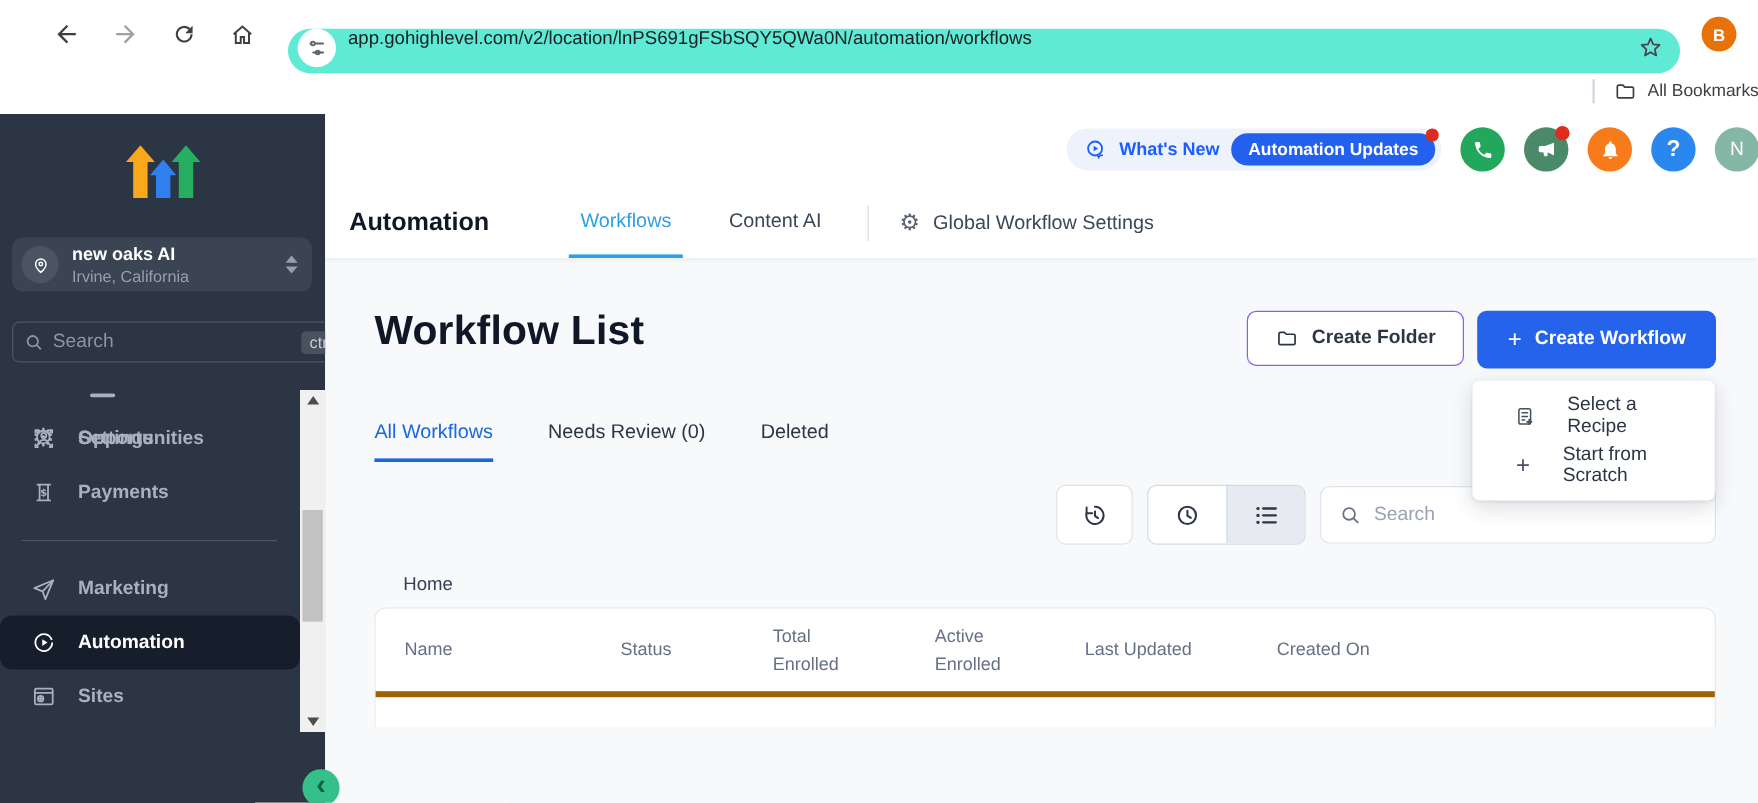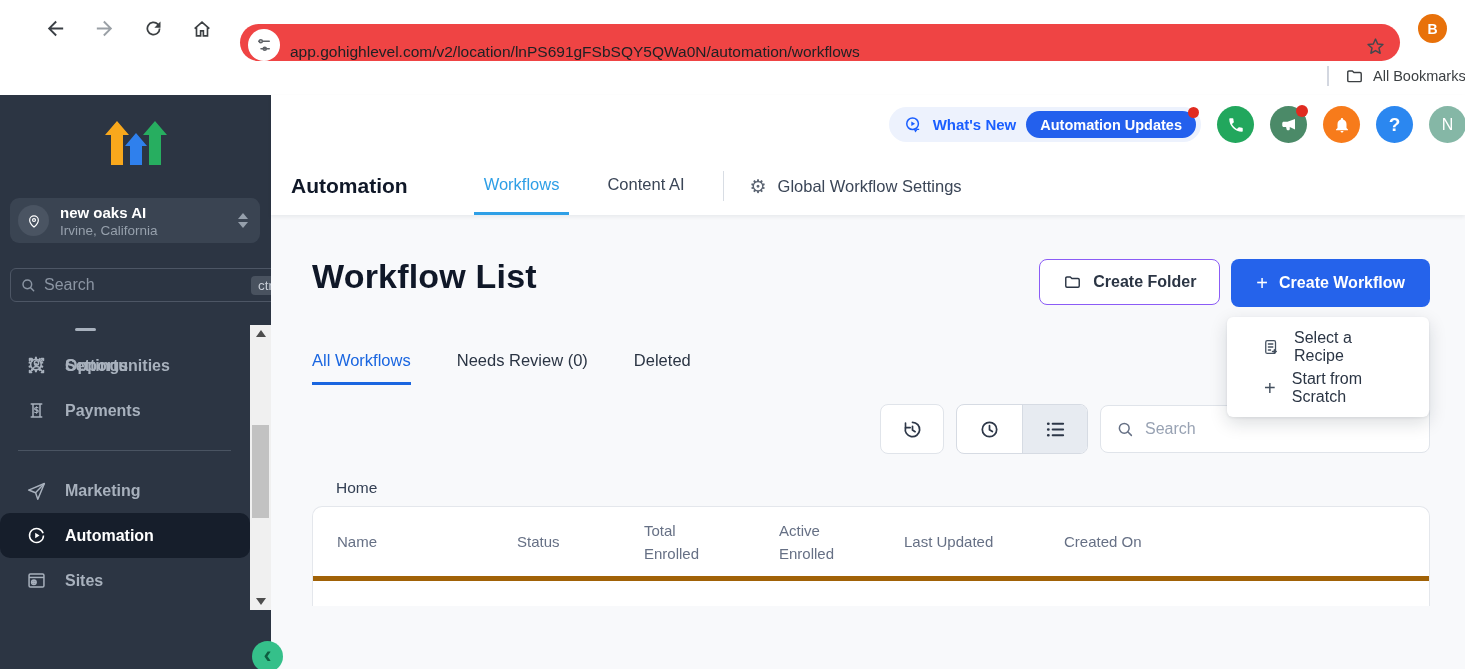--- a/index.html
+++ b/index.html
@@ -4,21 +4,21 @@
 <style>
   * { box-sizing: border-box; margin: 0; padding: 0; }
   html,body { width:1465px; height:669px; overflow:hidden; }
   body { font-family:"Liberation Sans", sans-serif; background:#fff; color:#1f2a37; }
   svg { display:block; }
 
   
   .chrome { height:95px; background:#fff; }
   .chrome-row1 { height:57px; display:flex; align-items:center; padding:0 18px 0 38px; }
   .nav-btn { width:34px; height:34px; display:flex; align-items:center; justify-content:center; margin-right:15px; border-radius:50%; cursor:pointer; }
-  .url-pill { flex:1; height:37px; background:#ef4444; border-radius:19px; display:flex; align-items:flex-end; padding:0 10px 0 8px; margin-left:6px;margin-top:28px; }
+  .url-pill { flex:1; height:37px; background:#5eead4; border-radius:19px; display:flex; align-items:flex-start; padding:0 10px 0 8px; margin-left:6px;margin-top:28px; }
   .site-info { width:32px; height:32px; border-radius:50%; background:#fff; display:flex; align-items:center; justify-content:center; margin-right:10px; }
   .url-text { font-size:15.5px; color:#202124; flex:1; white-space:nowrap; overflow:hidden; }
   .star { width:30px; height:30px; display:flex; align-items:center; justify-content:center; }
   .avatar-b { width:29px; height:29px; border-radius:50%; background:#e8710a; color:#fff; font-size:14px; font-weight:700; display:flex; align-items:center; justify-content:center; margin-left:18px; }
   .chrome-row2 { height:38px; display:flex; align-items:center; justify-content:flex-end; overflow:hidden; }
   .bm-divider { width:2px; height:20px; background:#d3d7e0; margin-right:16px; }
   .bm-folder { margin-right:9px; }
   .bm-label { font-size:14.5px; color:#3c4043; white-space:nowrap; width:92px; overflow:hidden; }
 
   
@@ -82,21 +82,21 @@
 
   .content { flex:1; background:#f8f9fb; padding:42px 35px 0 41px; position:relative; }
   .head-row { display:flex; justify-content:space-between; align-items:flex-start; }
   .page-title { font-size:34px; font-weight:600; color:#101828; letter-spacing:.2px; }
   .page-desc { margin-top:12px; font-size:18px; line-height:29px; color:#475467; max-width:705px; }
   .actions { display:flex; gap:11px; position:relative; margin-top:2px; }
   .btn-folder { height:46px; background:#fff; border:1px solid #8b5cf6; border-radius:8px; display:flex; align-items:center; gap:11px; padding:0 23px; font-size:16px; font-weight:600; color:#2b3544; cursor:pointer; }
   .btn-create { height:48px; background:#2563eb; border:none; border-radius:8px; display:flex; align-items:center; gap:11px; padding:0 25px; font-size:16px; font-weight:700; color:#fff; cursor:pointer; }
   .btn-create .plus { font-size:20px; font-weight:400; line-height:1; }
   .dropdown { position:absolute; top:58px; right:1px; width:202px; background:#fff; border-radius:6px; box-shadow:0 6px 18px rgba(16,24,40,.15), 0 1px 3px rgba(16,24,40,.08); padding:9px 0; z-index:20; }
-  .dd-item { height:41px; display:flex; align-items:center; gap:14px; padding:0 35px; font-size:16px; color:#2b3544; cursor:pointer; }
+  .dd-item { height:41px; display:flex; align-items:center; gap:26px; padding:0 35px; font-size:16px; color:#2b3544; cursor:pointer; }
   .dd-item .dd-icon { width:20px; display:flex; justify-content:center; color:#44505f; }
   .dd-plus { font-size:20px; color:#44505f; line-height:1; }
 
   .list-tabs { margin-top:44px; display:flex; gap:46px; }
   .list-tab { font-size:16.5px; color:#2b3544; padding-bottom:15px; cursor:pointer; }
   .list-tab.active { color:#1a66e0; font-weight:500; padding-bottom:12px; border-bottom:3px solid #1a66e0; }
 
   .toolbar { margin-top:19px; display:flex; justify-content:flex-end; align-items:center; gap:12px; }
   .tool-btn { width:64px; height:50px; background:#fff; border:1px solid #e0e4ea; border-radius:8px; display:flex; align-items:center; justify-content:center; color:#2d3748; cursor:pointer; }
   .segmented { display:flex; height:50px; border:1px solid #d6dbe3; border-radius:8px; overflow:hidden; background:#fff; }

